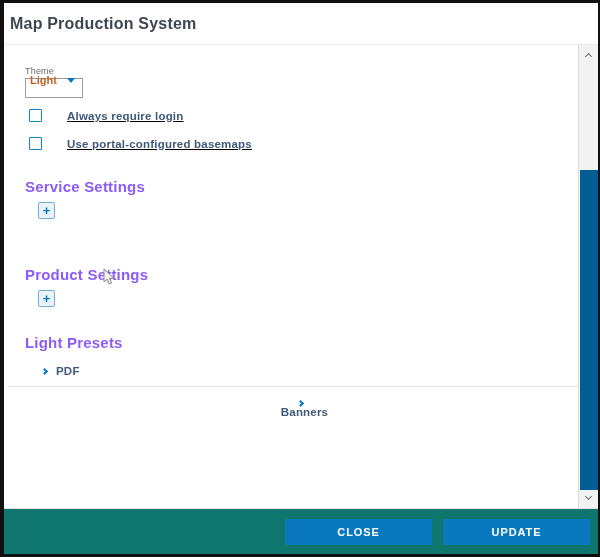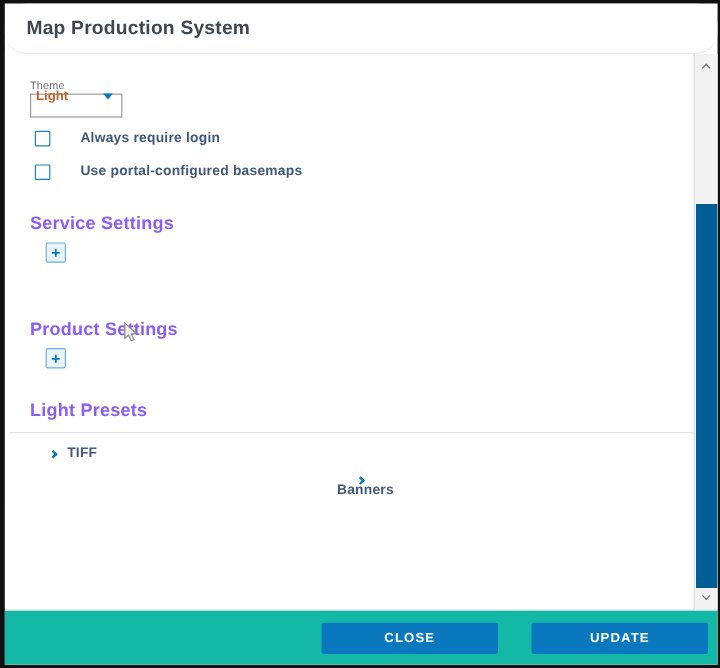--- a/index.html
+++ b/index.html
@@ -3,36 +3,36 @@
 <meta charset="utf-8">
 <style>
   * { margin:0; padding:0; box-sizing:border-box; }
   html,body { width:600px; height:557px; font-family:"Liberation Sans", sans-serif; background:#ffffff; }
   .window {
     position:relative; width:600px; height:557px; background:#fff;
     border-top:3px solid #101010; border-bottom:3px solid #101010;
     border-left:4px solid #101010; border-right:2px solid #101010;
     overflow:hidden;
   }
-  .titlebar { height:42px; display:flex; align-items:center; padding-left:18px; border-bottom:1px solid #e9e9e9; background:#fff;border-radius:18px; }
+  .titlebar { height:42px; display:flex; align-items:center; padding-left:6px; border-bottom:1px solid #e9e9e9; background:#fff; }
   .titlebar h1 { font-size:16px; font-weight:600; color:#3f4650; letter-spacing:.2px; }
   .scroll-remnant { position:absolute; left:81px; top:43px; width:16px; height:2px; background:#a6c9e4; opacity:.75; }
 
   .body { position:relative; height:463px; background:#fff; }
   .content { padding:21px 40px 0 21px; }
 
   .field-label { font-size:9px; color:#6b6b6b; letter-spacing:.2px; }
   .select {
-    margin-top:2px; width:77px; height:20px; border:1px solid #9b9b9b; background:#fff;
+    margin-top:2px; width:58px; height:20px; border:1px solid #9b9b9b; background:#fff;
     display:flex; align-items:center; justify-content:space-between; padding:0 7px 16px 4px; cursor:default;
   }
   .select .value { font-size:11px; font-weight:600; color:#c0632a; }
   .caret-down { width:0; height:0; border-left:4px solid transparent; border-right:4px solid transparent; border-top:5px solid #0079c1; }
 
-  .cb-row { display:flex; align-items:flex-start; margin-left:4px; }
+  .cb-row { display:flex; align-items:flex-end; margin-left:4px;text-decoration:underline; }
   .cb-row.first { margin-top:11px; }
   .cb-row.second { margin-top:15px; }
   .checkbox { width:13px; height:13px; border:1.5px solid #1a82c4; border-radius:1px; background:#fff; flex:0 0 auto; }
   .cb-label { margin-left:25px; font-size:11.5px; font-weight:600; color:#41587a; letter-spacing:.2px; }
 
   .section-title { font-size:15px; color:#8b5cf6; letter-spacing:.2px; font-weight:700; }
   .svc-title { margin-top:28px; }
   .prod-title { margin-top:47px; }
   .exp-title { margin-top:27px; }
   .msg-title { margin-top:29px; }
@@ -63,21 +63,21 @@
   .divider { height:1px; background:#e4e4e4; margin:9px 0 0 -17px; width:575px; }
 
   .scrollbar { position:absolute; top:0; right:0; bottom:0; width:20px; background:#f2f2f2; border-left:1px solid #dcdcdc; }
   .scroll-btn { position:absolute; left:0; width:19px; height:16px; display:flex; align-items:center; justify-content:center; cursor:pointer; }
   .scroll-btn.up { top:2px; }
   .scroll-btn.down { bottom:2px; }
   .chev-up-sm { width:5px; height:5px; border-top:1.5px solid #6e6e6e; border-left:1.5px solid #6e6e6e; transform:rotate(45deg); margin-top:3px; }
   .chev-down-sm { width:5px; height:5px; border-right:1.5px solid #6e6e6e; border-bottom:1.5px solid #6e6e6e; transform:rotate(45deg); margin-bottom:3px; }
   .scroll-thumb { position:absolute; left:1px; top:125px; width:18px; height:320px; background:#005e95; cursor:grab; }
 
-  .footer { height:46px; border-top:1px solid #e0e0e0; display:flex; align-items:center; justify-content:flex-end; gap:28px; padding-right:8px; background:#14b8a6; }
+  .footer { height:46px; border-top:1px solid #e0e0e0; display:flex; align-items:center; justify-content:flex-end; gap:11px; padding-right:8px; background:#0f766e; }
   .btn {
     width:147px; height:26px; background:#0a78bf; color:#fff; border:none; border-radius:2px;
     font-family:"Liberation Sans",sans-serif; font-size:11px; font-weight:700; letter-spacing:.9px; cursor:pointer;
   }
   .cursor { position:absolute; left:99px; top:223px; pointer-events:none; }
 </style>
 </head>
 <body>
 
 <div class="window">
@@ -110,25 +110,25 @@
       <div class="input-row">
         <span class="add-btn">+</span>
       </div>
 
       <div class="section-title prod-title">Product Settings</div>
       <div class="input-row">
         <span class="add-btn">+</span>
       </div>
 
       <div class="section-title exp-title">Light Presets</div>
+      <div class="expander-row row-pdf">
+        <span class="chev-right"></span>
+        <span class="exp-label">PDF</span>
+      </div>
       <div class="divider"></div>
-      <div class="expander-row row-tiff">
-        <span class="chev-right"></span>
-        <span class="exp-label">TIFF</span>
-      </div>
 
       <div class="expander-row row-banners">
         <span class="chev-right"></span>
         <span class="exp-label">Banners</span>
       </div>
 
     </div>
 
     <div class="scrollbar">
       <div class="scroll-btn up">

